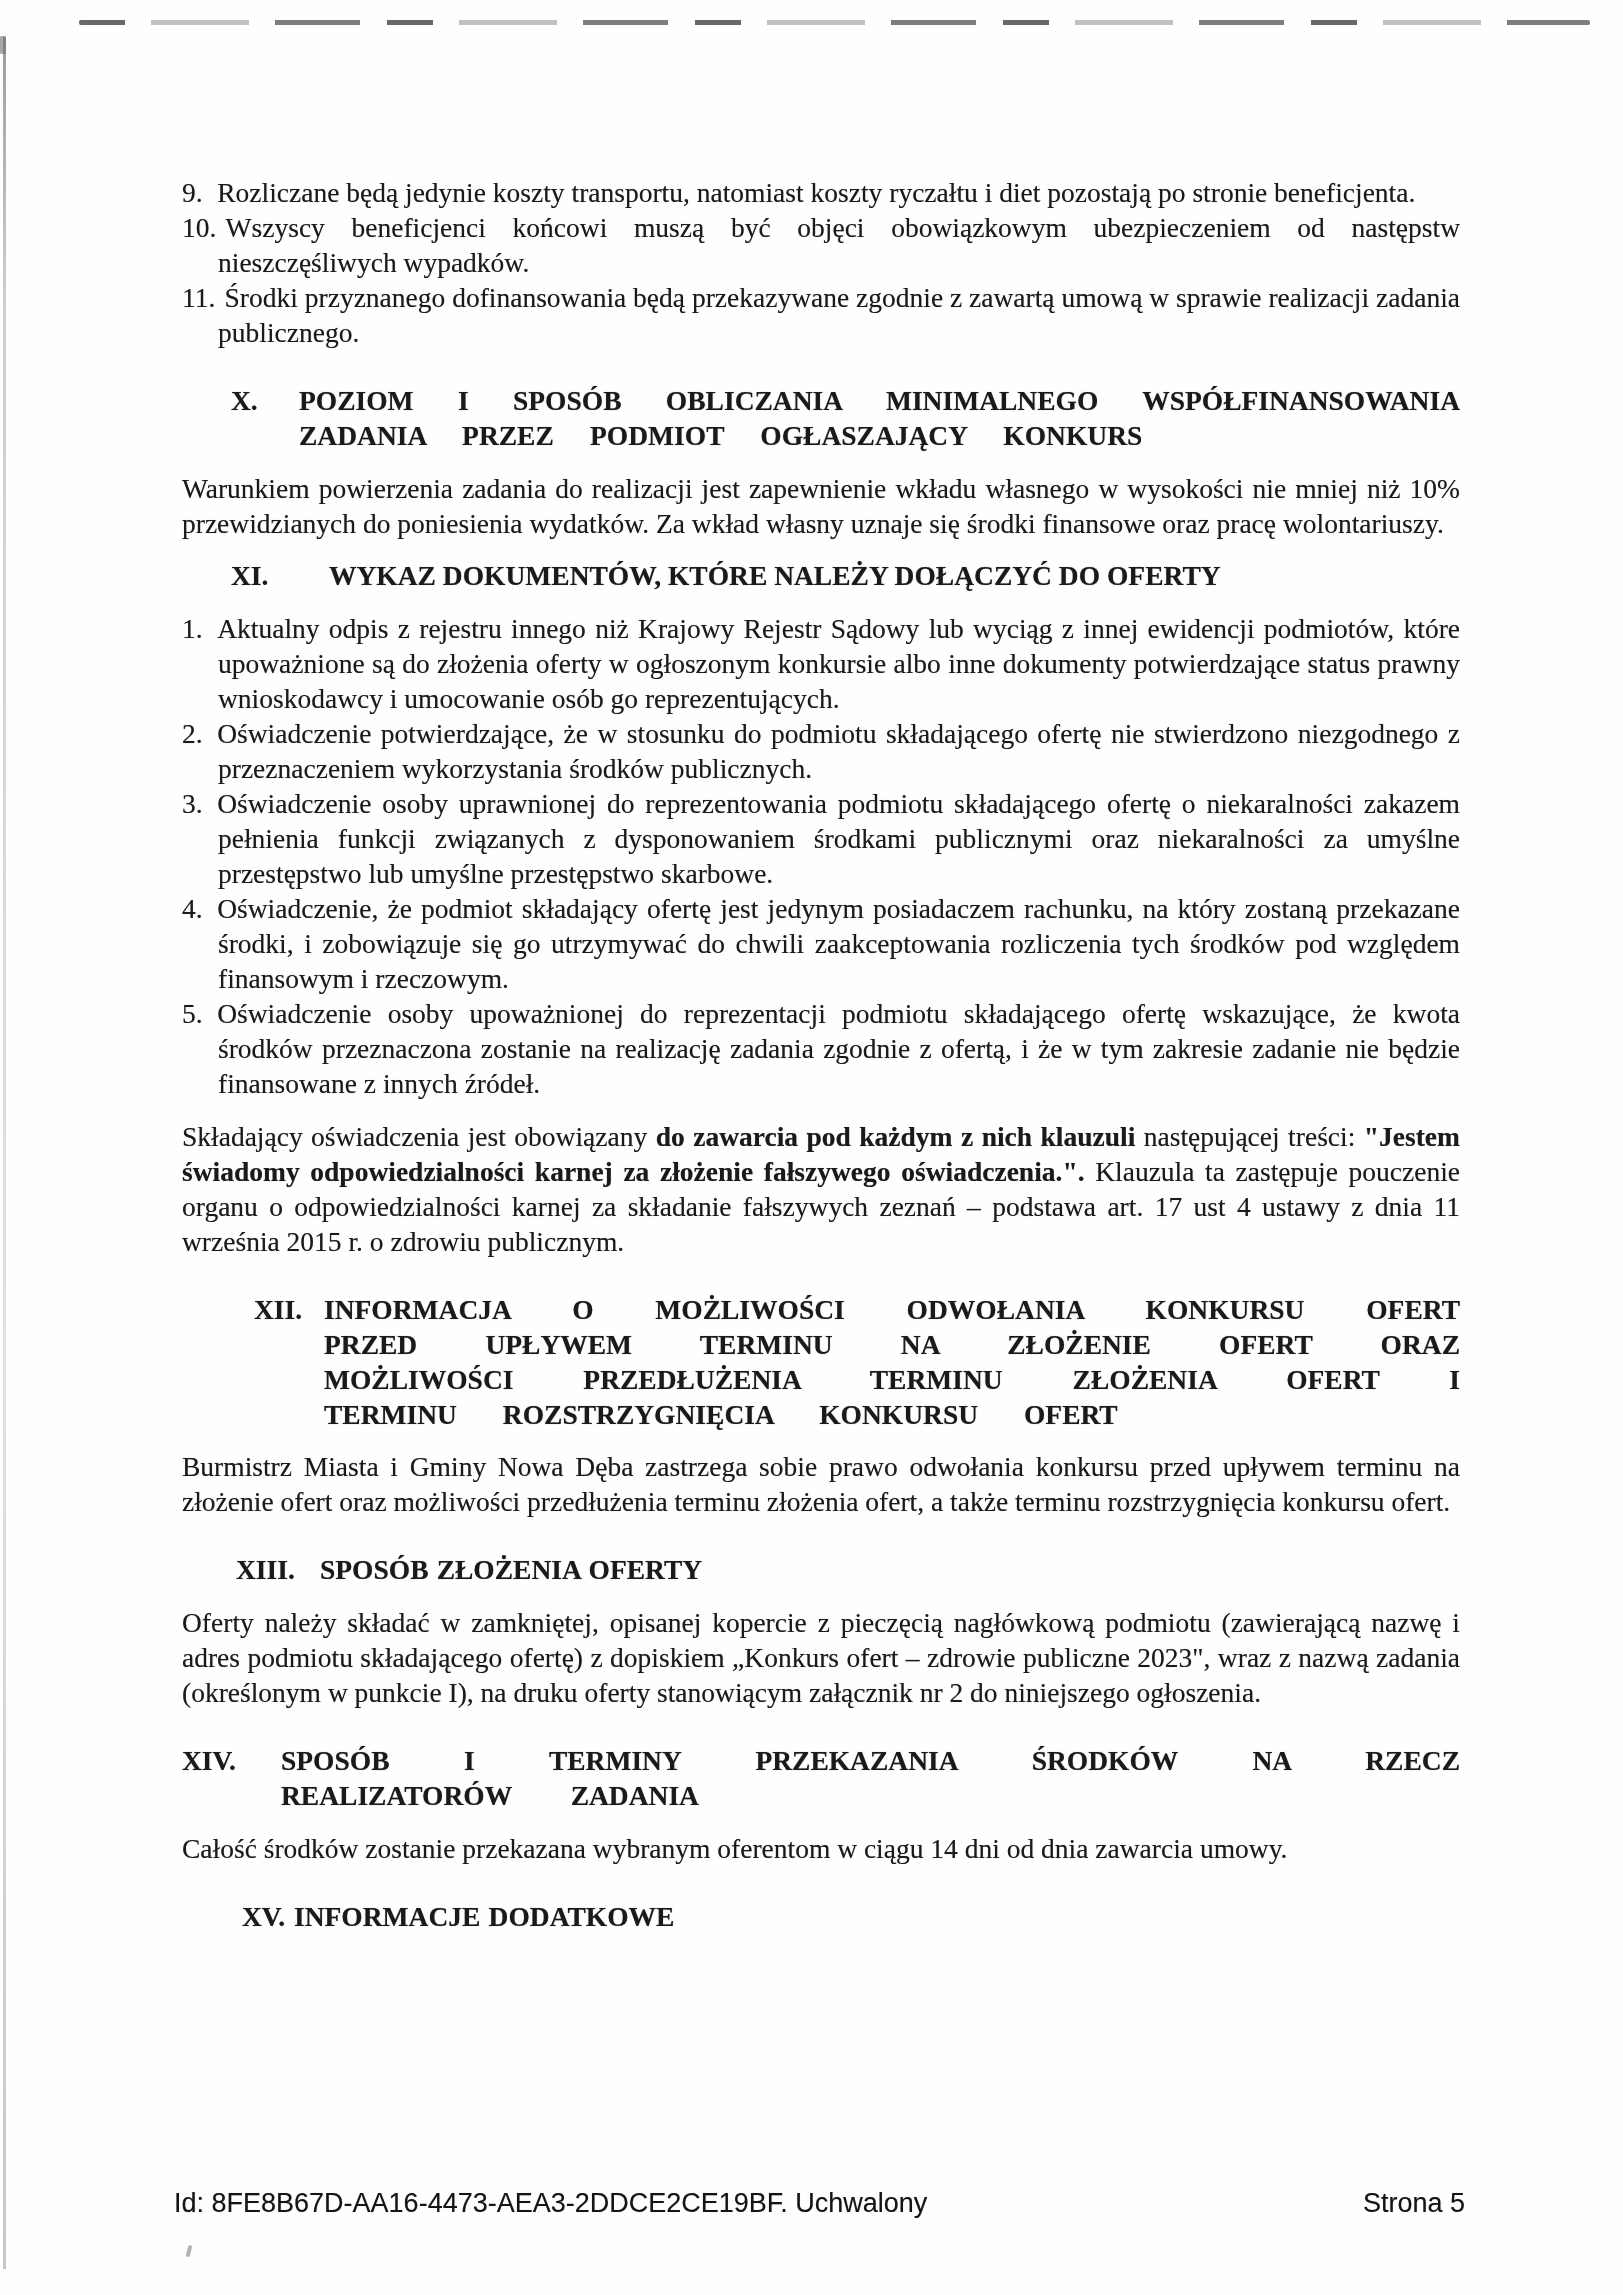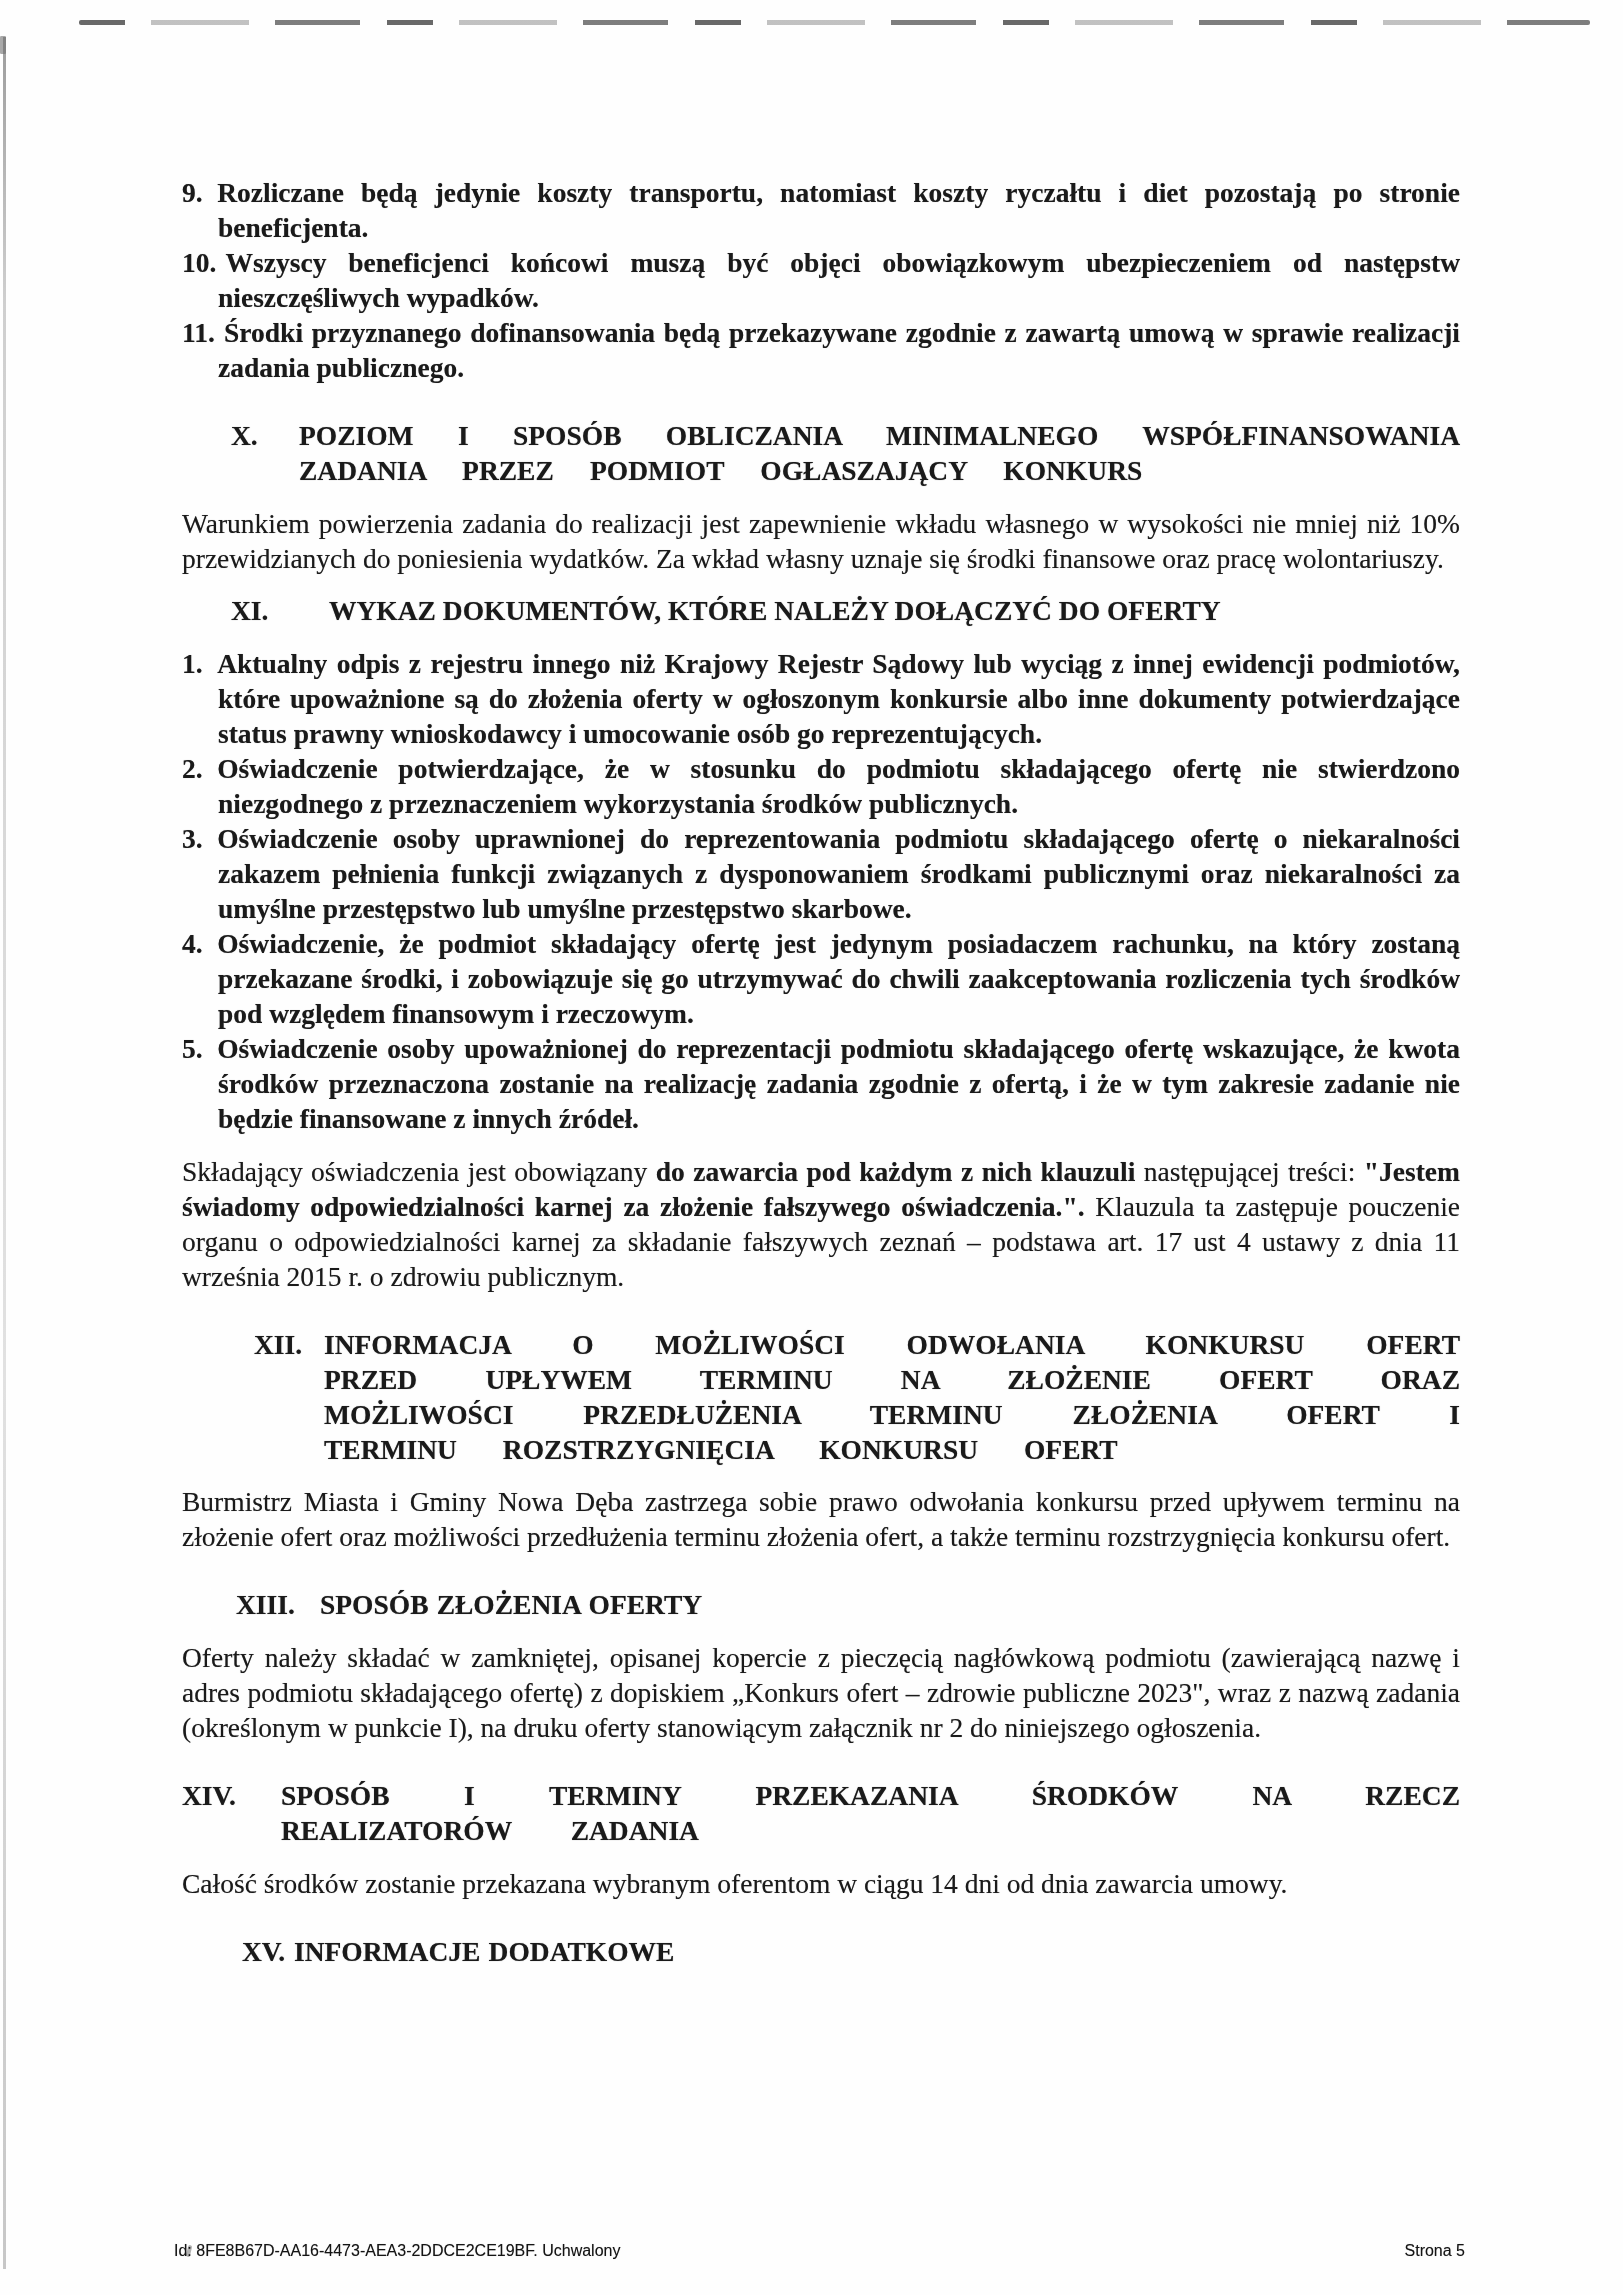--- a/index.html
+++ b/index.html
@@ -33,39 +33,38 @@
   .scan-nub{
     position:absolute;left:0;top:36px;width:5.9px;height:18.3px;
     background:#6f6f6f;opacity:.6;border-radius:1.3px;
   }
   .scan-mark{
     position:absolute;left:187px;top:2245px;width:3.9px;height:12.4px;
     background:#989898;opacity:.75;border-radius:2px;transform:rotate(14deg);
   }
   
   p.para{margin:17.7px 0;text-align:justify;}
-  ol.doclist{list-style:none;margin:2px 0;padding:0;font-weight:bold;}
+  ol.doclist{list-style:none;margin:2px 0;padding:0;}
   ol.doclist.first{margin-top:0;}
   ol.doclist li{
     padding-left:36px;text-indent:-36px;text-align:justify;
   }
   ol.doclist .num{display:inline-block;min-width:26px;margin-right:9.2px;text-indent:0;}
   .h{display:flex;font-weight:bold;margin:33px 0 17.7px;
      text-shadow:0 0 0.9px rgba(15,15,15,.5);}
   .hnum{flex:none;}
   .htext{flex:auto;text-align:justify;}
   .gap-before{margin-top:95px;}
   b{font-weight:bold;}
   .footer{
     position:absolute;left:174px;right:158px;top:2190px;
     display:flex;justify-content:space-between;align-items:baseline;
     font-family:"Liberation Sans","DejaVu Sans",sans-serif;
-    font-size:16px;line-height:26px;color:#141414;
+    font-size:27px;line-height:26px;color:#141414;
     text-shadow:0 0 0.7px rgba(25,25,25,.4);
-    margin-top:48px;
   }
 </style>
 </head>
 <body>
 
 <div class="page">
 
   <div class="scan-top"></div>
   <div class="scan-left"></div>
   <div class="scan-nub"></div>

